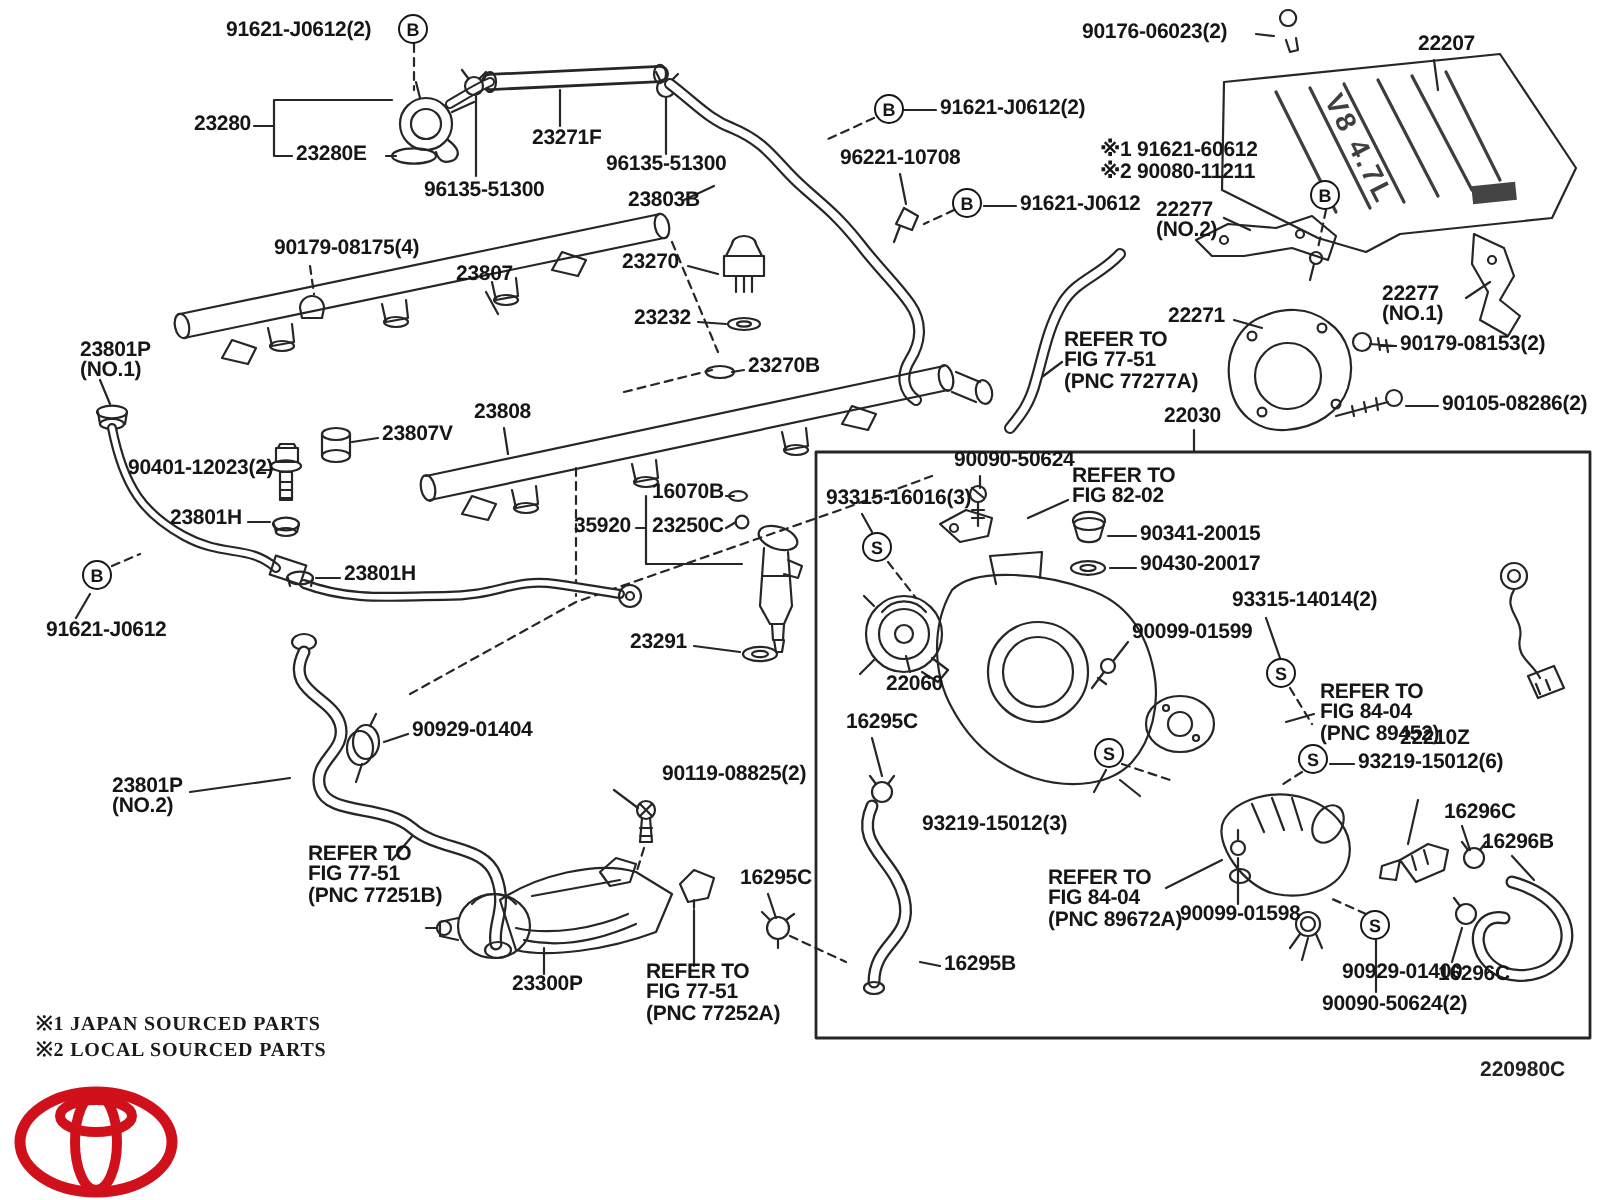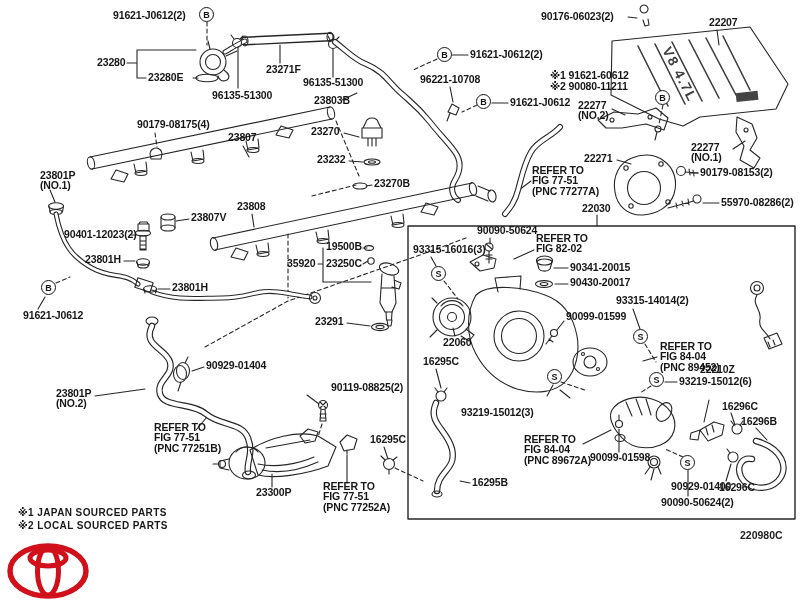--- a/index.html
+++ b/index.html
@@ -5,21 +5,21 @@
   html,body{margin:0;padding:0;background:#fff;}
   .page{position:relative;width:800px;height:600px;background:#ffffff;overflow:hidden;
         font-family:"Liberation Sans","DejaVu Sans",sans-serif;}
   .art{position:absolute;left:0;top:0;}
   .lbl{position:absolute;font-size:10.5px;font-weight:700;color:#161616;
        line-height:10.4px;white-space:pre-line;letter-spacing:-0.15px;}
   .marker{position:absolute;width:15px;height:15px;box-sizing:border-box;border:1.4px solid #161616;
           border-radius:50%;background:#fff;display:flex;align-items:center;justify-content:center;
           font-size:9px;font-weight:700;color:#161616;}
   .notes{position:absolute;left:18px;top:507px;font-size:10px;font-weight:700;color:#1a1a1a;
-         letter-spacing:0.4px;line-height:12.5px;}
+         letter-spacing:0.4px;line-height:12.5px;font-family:Liberation Serif, serif;}
   .figcode{position:absolute;left:740px;top:529px;font-size:10.5px;font-weight:700;color:#222;}
   .brand-line{position:absolute;left:277px;top:540px;font-family:"DejaVu Sans","Liberation Sans",sans-serif;
               font-size:46px;font-weight:400;color:#0c0c0c;letter-spacing:0.5px;white-space:nowrap;}
   .brand-line span{margin-right:10px;}
   .logo{position:absolute;left:6px;top:543px;}
 </style>
 </head>
 <body>
 
 <div class="page">
@@ -298,36 +298,36 @@
       <div class="lbl" style="left: 550px; top: 81px;">※2 90080-11211</div>
       <div class="lbl" style="left: 578px; top: 100px;">22277
 (NO.2)</div>
       <div class="lbl" style="left: 691px; top: 142px;">22277
 (NO.1)</div>
       <div class="lbl" style="left: 584px; top: 153px;">22271</div>
       <div class="lbl" style="left: 700px; top: 167px;">90179-08153(2)</div>
       <div class="lbl ref" style="left: 532px; top: 165px;">REFER TO
 FIG 77-51
 (PNC 77277A)</div>
-      <div class="lbl" style="left: 721px; top: 197px;">55970-08286(2)</div>
+      <div class="lbl" style="left: 721px; top: 197px;">90105-08286(2)</div>
       <div class="lbl" style="left: 582px; top: 203px;">22030</div>
       <div class="lbl" style="left: 137px; top: 119px;">90179-08175(4)</div>
       <div class="lbl" style="left: 228px; top: 132px;">23807</div>
       <div class="lbl" style="left: 311px; top: 126px;">23270</div>
       <div class="lbl" style="left: 317px; top: 154px;">23232</div>
       <div class="lbl" style="left: 374px; top: 178px;">23270B</div>
       <div class="lbl" style="left: 237px; top: 201px;">23808</div>
       <div class="lbl" style="left: 191px; top: 212px;">23807V</div>
       <div class="lbl" style="left: 40px; top: 170px;">23801P
 (NO.1)</div>
       <div class="lbl" style="left: 64px; top: 229px;">90401-12023(2)</div>
       <div class="lbl" style="left: 85px; top: 254px;">23801H</div>
       <div class="lbl" style="left: 172px; top: 282px;">23801H</div>
       <div class="lbl" style="left: 23px; top: 310px;">91621-J0612</div>
-      <div class="lbl" style="left: 326px; top: 241px;">19500B</div>
+      <div class="lbl" style="left: 326px; top: 241px;">16070B</div>
       <div class="lbl" style="left: 287px; top: 258px;">35920</div>
       <div class="lbl" style="left: 326px; top: 258px;">23250C</div>
       <div class="lbl" style="left: 315px; top: 316px;">23291</div>
       <div class="lbl" style="left: 477px; top: 225px;">90090-50624</div>
       <div class="lbl ref" style="left: 536px; top: 233px;">REFER TO
 FIG 82-02</div>
       <div class="lbl" style="left: 413px; top: 244px;">93315-16016(3)</div>
       <div class="lbl" style="left: 570px; top: 262px;">90341-20015</div>
       <div class="lbl" style="left: 570px; top: 277px;">90430-20017</div>
       <div class="lbl" style="left: 616px; top: 295px;">93315-14014(2)</div>

